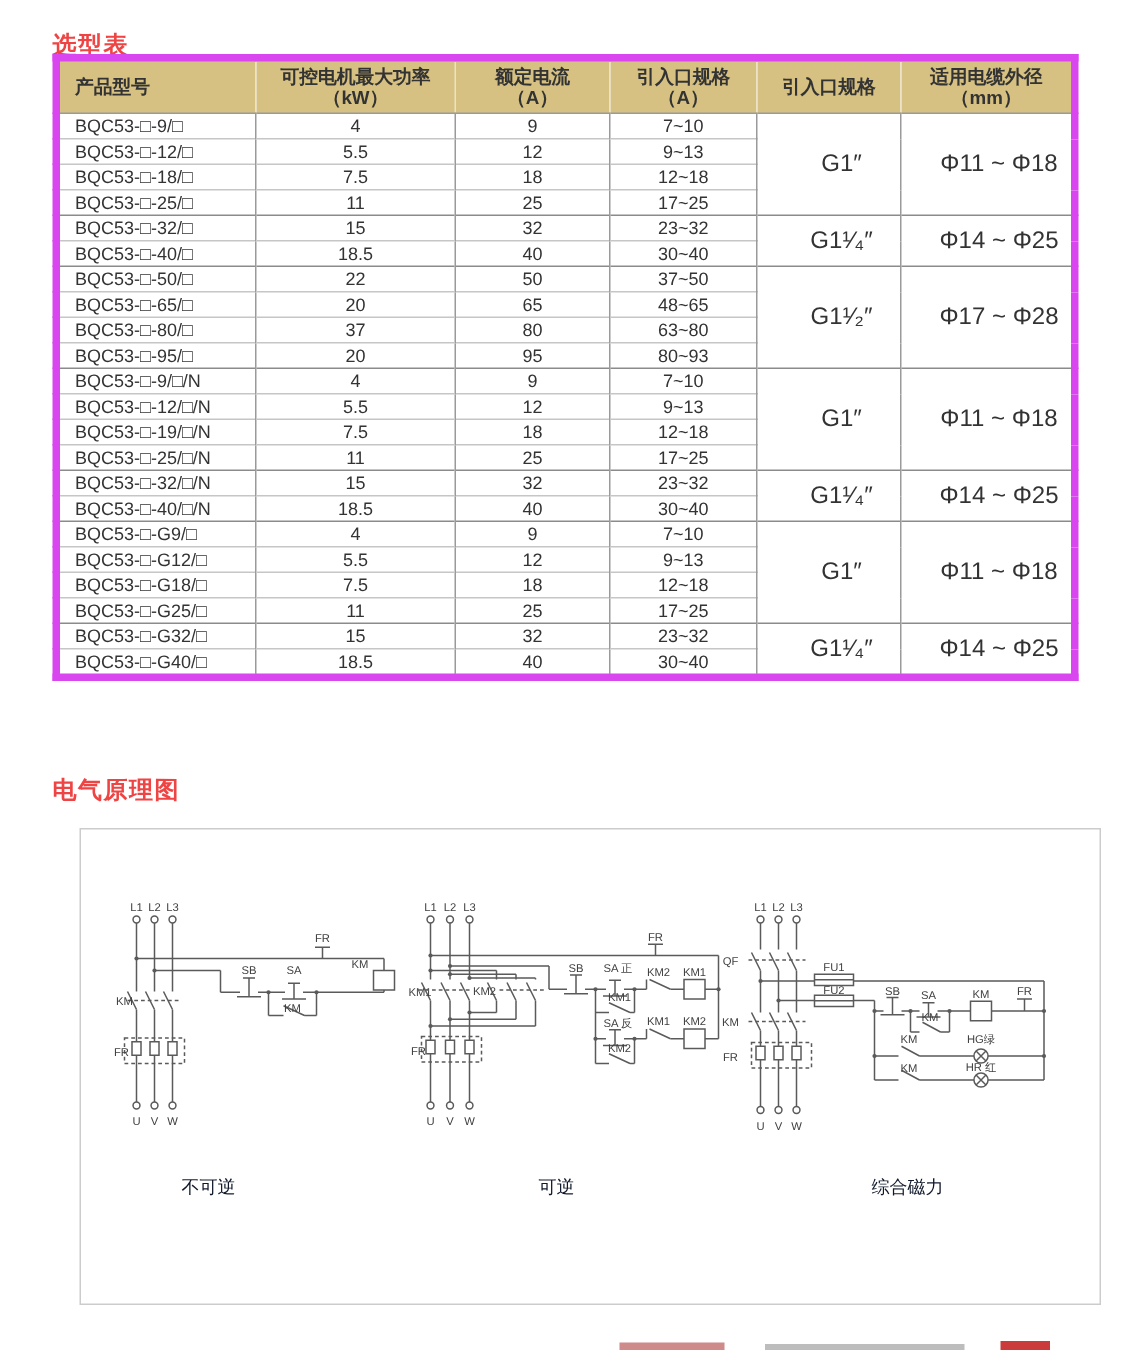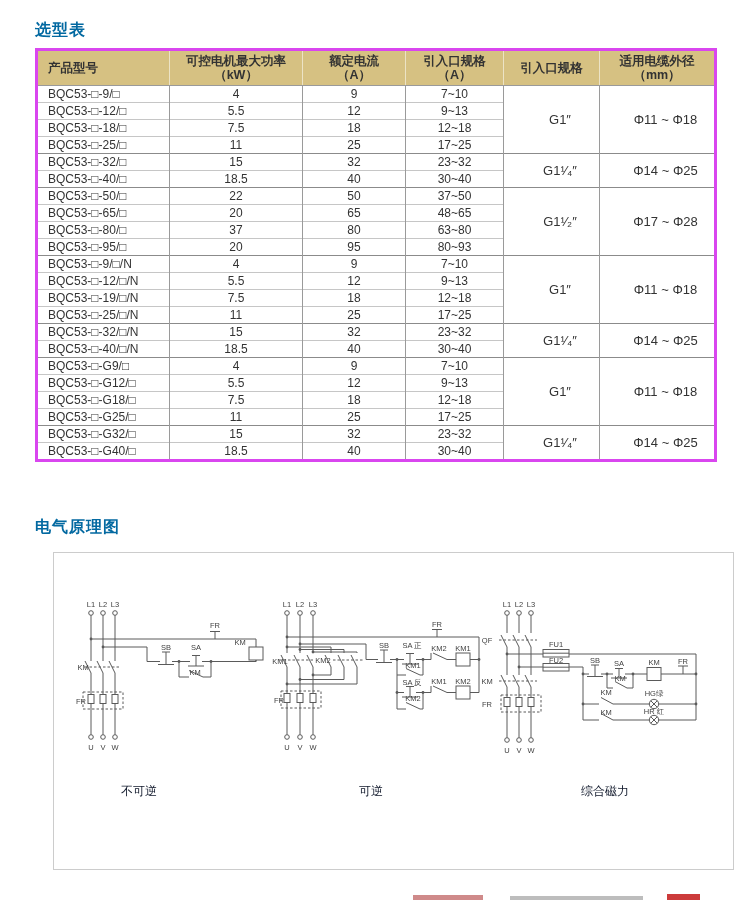--- a/index.html
+++ b/index.html
@@ -2,46 +2,46 @@
 <html><head>
 <meta charset="utf-8">
 <style>
   html,body{margin:0;padding:0;}
   body{
     width:750px;height:900px;background:#ffffff;position:relative;
     font-family:"Liberation Sans","DejaVu Sans",sans-serif;color:#333;
     overflow:hidden;
   }
   .sec-title{
-    position:absolute;left:35px;font-size:16px;font-weight:bold;color:#0369a1;
+    position:absolute;left:35px;font-size:16px;font-weight:bold;color:#ef4444;
     letter-spacing:1px;
   }
   #title-selection{top:20px;}
   #title-schematic{top:498px;margin-top:19px;}
 
   
   #sel-table{
-    position:absolute;left:35px;top:48px;width:679px;
+    position:absolute;left:35px;top:36px;width:679px;
     border-collapse:collapse;table-layout:fixed;
-    border:3px solid #d946ef;font-size:12px;
+    border:5px solid #d946ef;font-size:12px;
   }
   #sel-table th{
     background:#d6c182;color:#333;font-size:12.5px;font-weight:bold;
     padding:3px 0;border-left:1px solid rgba(255,255,255,.55);
     border-bottom:1px solid #9a9a9a;line-height:14px;vertical-align:middle;
   }
   #sel-table th:first-child{border-left:none;text-align:left;padding-left:10px;}
   #sel-table td{
     height:16px;line-height:16px;padding:0 2px;text-align:center;
     border-left:1px solid #9a9a9a;border-top:1px solid #c6c6c6;color:#333;
     white-space:nowrap;overflow:hidden;
   }
   #sel-table td:first-child{border-left:none;text-align:left;padding-left:10px;}
   #sel-table tr.group-start td{border-top:1px solid #8b8b8b;}
-  #sel-table td.merge{font-size:13px;padding-left:19px;}
+  #sel-table td.merge{font-size:16px;padding-left:19px;}
 
   
   #diagram-box{
     position:absolute;left:35px;top:552px;width:679px;height:316px;
     border:1px solid #cccccc;background:#fff;margin-left:18px;
   }
   .ckt{position:absolute;overflow:visible;}
   #ckt1{left:5px;top:34px;}
   #ckt2{left:205px;top:34px;}
   #ckt3{left:433px;top:34px;}

